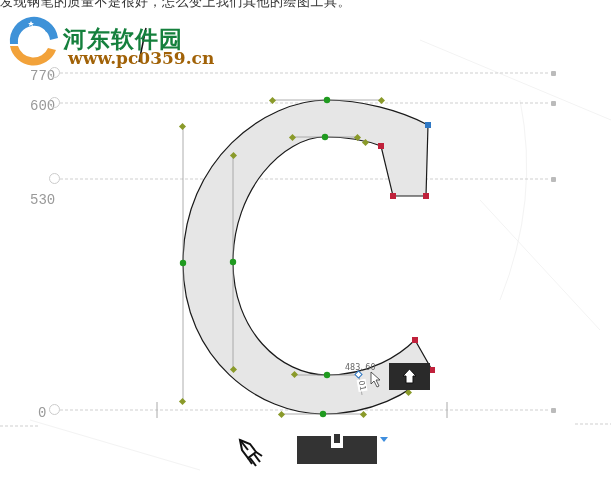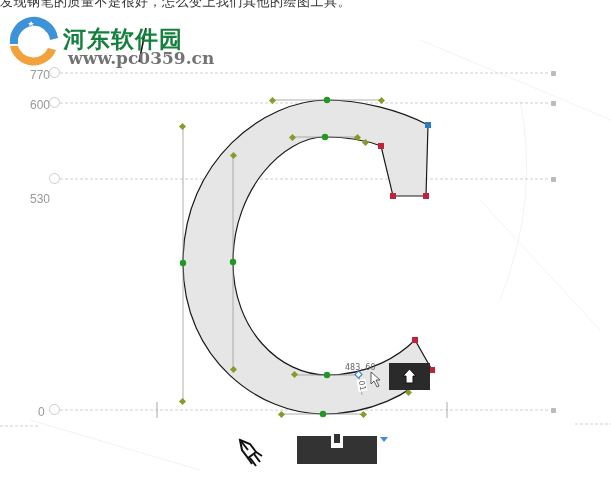--- a/index.html
+++ b/index.html
@@ -1,22 +1,22 @@
 <!DOCTYPE html>
 <html><head>
 <meta charset="utf-8">
 <style>
   html, body { margin:0; padding:0; }
   body { width:611px; height:480px; position:relative; overflow:hidden; background:#ffffff; font-family:"DejaVu Sans", sans-serif; }
   .top-text { position:absolute; left:0; top:-7px; font-size:13px; color:#333; white-space:nowrap; letter-spacing:0.5px; }
   .watermark { position:absolute; left:6px; top:12px; width:200px; height:60px; }
   .wm-title { position:absolute; left:57px; top:12px; font-size:23px; font-weight:bold; color:#15803d; letter-spacing:1px; font-family:"DejaVu Sans", sans-serif; }
-  .wm-url { position:absolute; left:62px; top:36px; font-size:17px; font-weight:bold; color:#737373; font-family:"DejaVu Serif", serif; }
+  .wm-url { position:absolute; left:62px; top:36px; font-size:17px; font-weight:bold; color:#a16207; font-family:"DejaVu Serif", serif; }
   .canvas { position:absolute; left:0; top:0; width:611px; height:480px; }
-  .guide-label { position:absolute; font-size:12px; color:#999; font-family:Liberation Sans, sans-serif; }
+  .guide-label { position:absolute; font-size:14px; color:#999; font-family:Liberation Mono, monospace; }
   .guide-circle { position:absolute; width:9px; height:9px; border:1px solid #ccc; border-radius:50%; font-size:5px; color:#bbb; text-align:center; line-height:9px; }
   .lock { position:absolute; width:5px; height:5px; background:#bbb; border-radius:1px; }
   .coord-label { position:absolute; font-size:8px; color:#666; font-family:"DejaVu Sans", sans-serif; }
   .tooltip { position:absolute; left:389px; top:363px; width:41px; height:27px; background:#2a2a2a; }
   .bottom-bar { position:absolute; left:297px; top:436px; width:80px; height:28px; background:#333; }
   .bottom-notch { position:absolute; left:34px; top:-2px; width:12px; height:14px; background:#fff; }
   .bottom-notch-inner { position:absolute; left:3px; top:0; width:6px; height:9px; background:#333; }
   .bottom-arrow { position:absolute; left:380px; top:437px; width:0; height:0; border-left:4px solid transparent; border-right:4px solid transparent; border-top:5px solid #3e8ede; }
 </style>
 </head>

